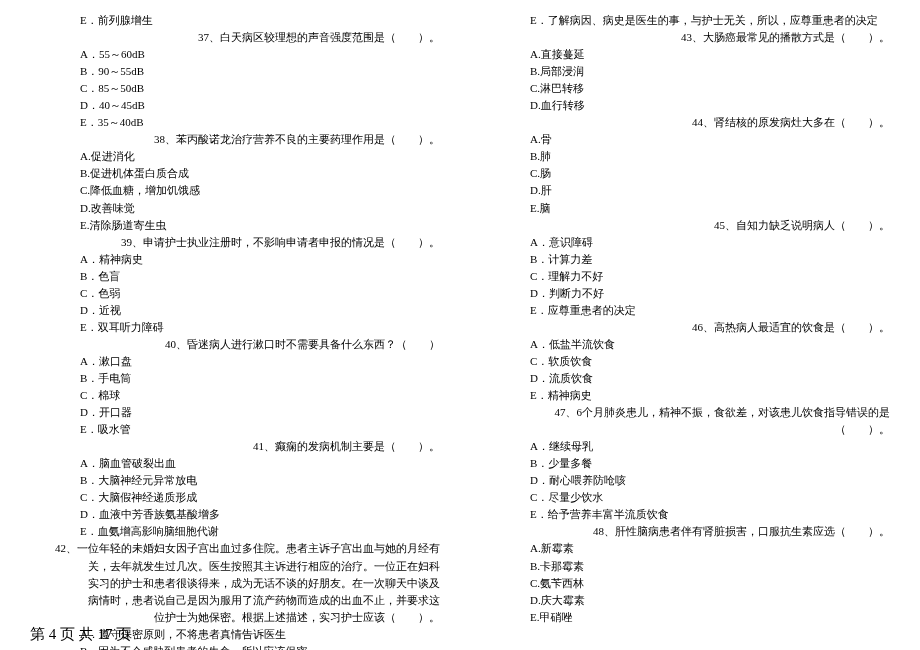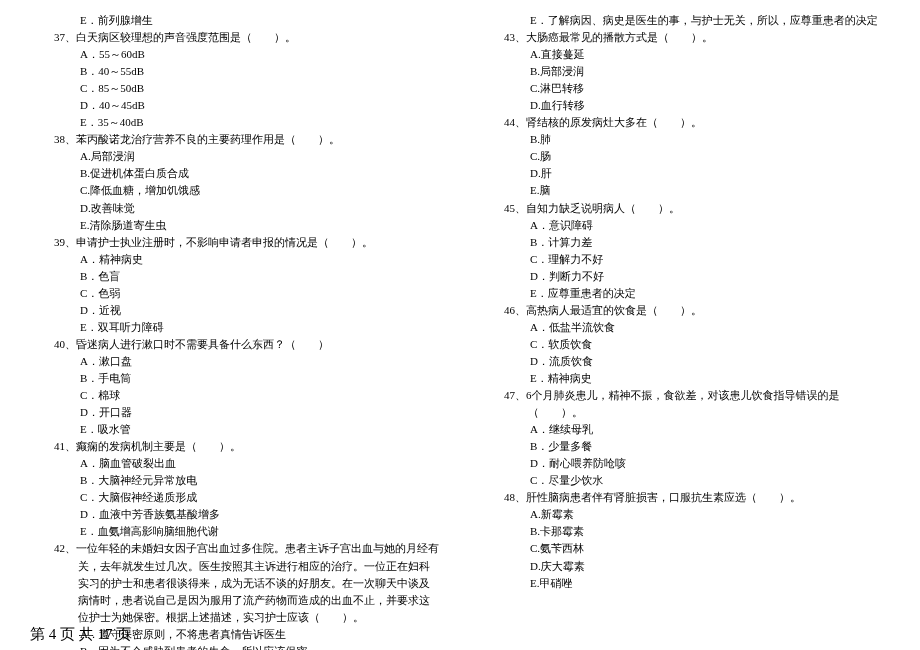--- a/index.html
+++ b/index.html
@@ -26,43 +26,44 @@
       flex: 1;
       line-height: 1.55;
     }
     .option-line {
       padding-left: 50px;
     }
     .question-line {
       padding-left: 24px;
       text-indent: -24px;
       margin-left: 24px;
+      text-align: right;
     }
     .footer {
       text-align: left;
       font-size: 15px;
       padding-top: 8px;
     }
   </style>
 </head>
 <body>
 
 <div class="columns">
   <div class="column">
     <div class="option-line">E．前列腺增生</div>
 
     <div class="question-line">37、白天病区较理想的声音强度范围是（　　）。</div>
     <div class="option-line">A．55～60dB</div>
-    <div class="option-line">B．40～55dB</div>
+    <div class="option-line">B．90～55dB</div>
     <div class="option-line">C．85～50dB</div>
     <div class="option-line">D．40～45dB</div>
     <div class="option-line">E．35～40dB</div>
 
     <div class="question-line">38、苯丙酸诺龙治疗营养不良的主要药理作用是（　　）。</div>
-    <div class="option-line">A.局部浸润</div>
+    <div class="option-line">A.促进消化</div>
     <div class="option-line">B.促进机体蛋白质合成</div>
     <div class="option-line">C.降低血糖，增加饥饿感</div>
     <div class="option-line">D.改善味觉</div>
     <div class="option-line">E.清除肠道寄生虫</div>
 
     <div class="question-line">39、申请护士执业注册时，不影响申请者申报的情况是（　　）。</div>
     <div class="option-line">A．精神病史</div>
     <div class="option-line">B．色盲</div>
     <div class="option-line">C．色弱</div>
     <div class="option-line">D．近视</div>
@@ -91,20 +92,21 @@
   <div class="column">
     <div class="option-line">E．了解病因、病史是医生的事，与护士无关，所以，应尊重患者的决定</div>
 
     <div class="question-line">43、大肠癌最常见的播散方式是（　　）。</div>
     <div class="option-line">A.直接蔓延</div>
     <div class="option-line">B.局部浸润</div>
     <div class="option-line">C.淋巴转移</div>
     <div class="option-line">D.血行转移</div>
 
     <div class="question-line">44、肾结核的原发病灶大多在（　　）。</div>
+    <div class="option-line">A.骨</div>
     <div class="option-line">B.肺</div>
     <div class="option-line">C.肠</div>
     <div class="option-line">D.肝</div>
     <div class="option-line">E.脑</div>
 
     <div class="question-line">45、自知力缺乏说明病人（　　）。</div>
     <div class="option-line">A．意识障碍</div>
     <div class="option-line">B．计算力差</div>
     <div class="option-line">C．理解力不好</div>
     <div class="option-line">D．判断力不好</div>
@@ -114,20 +116,21 @@
     <div class="option-line">A．低盐半流饮食</div>
     <div class="option-line">C．软质饮食</div>
     <div class="option-line">D．流质饮食</div>
     <div class="option-line">E．精神病史</div>
 
     <div class="question-line">47、6个月肺炎患儿，精神不振，食欲差，对该患儿饮食指导错误的是（　　）。</div>
     <div class="option-line">A．继续母乳</div>
     <div class="option-line">B．少量多餐</div>
     <div class="option-line">D．耐心喂养防呛咳</div>
     <div class="option-line">C．尽量少饮水</div>
+    <div class="option-line">E．给予营养丰富半流质饮食</div>
 
     <div class="question-line">48、肝性脑病患者伴有肾脏损害，口服抗生素应选（　　）。</div>
     <div class="option-line">A.新霉素</div>
     <div class="option-line">B.卡那霉素</div>
     <div class="option-line">C.氨苄西林</div>
     <div class="option-line">D.庆大霉素</div>
     <div class="option-line">E.甲硝唑</div>
 
   </div>
 </div>

